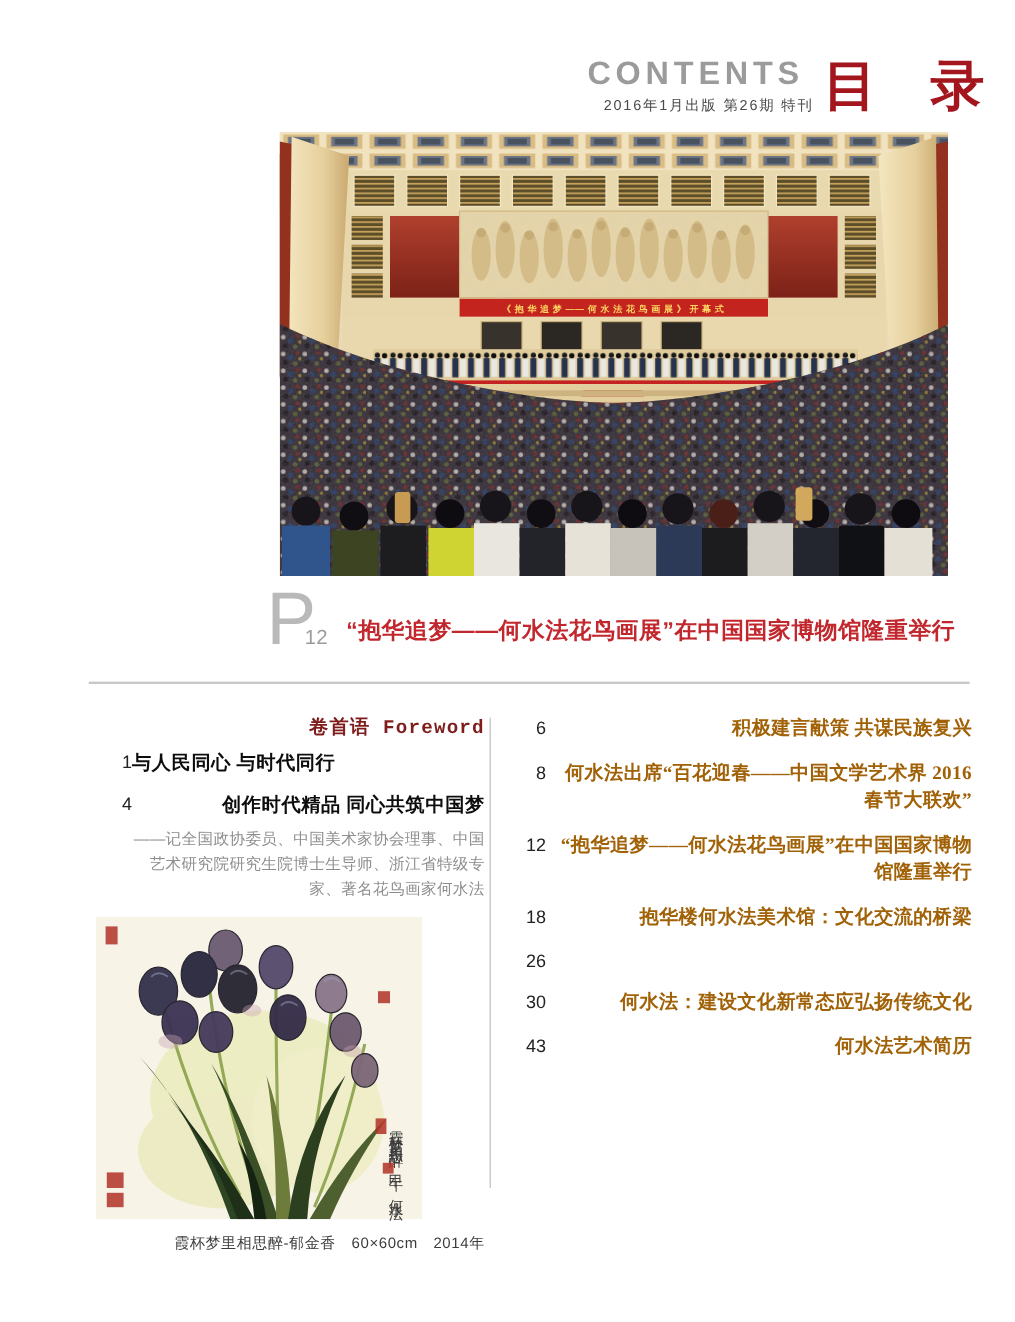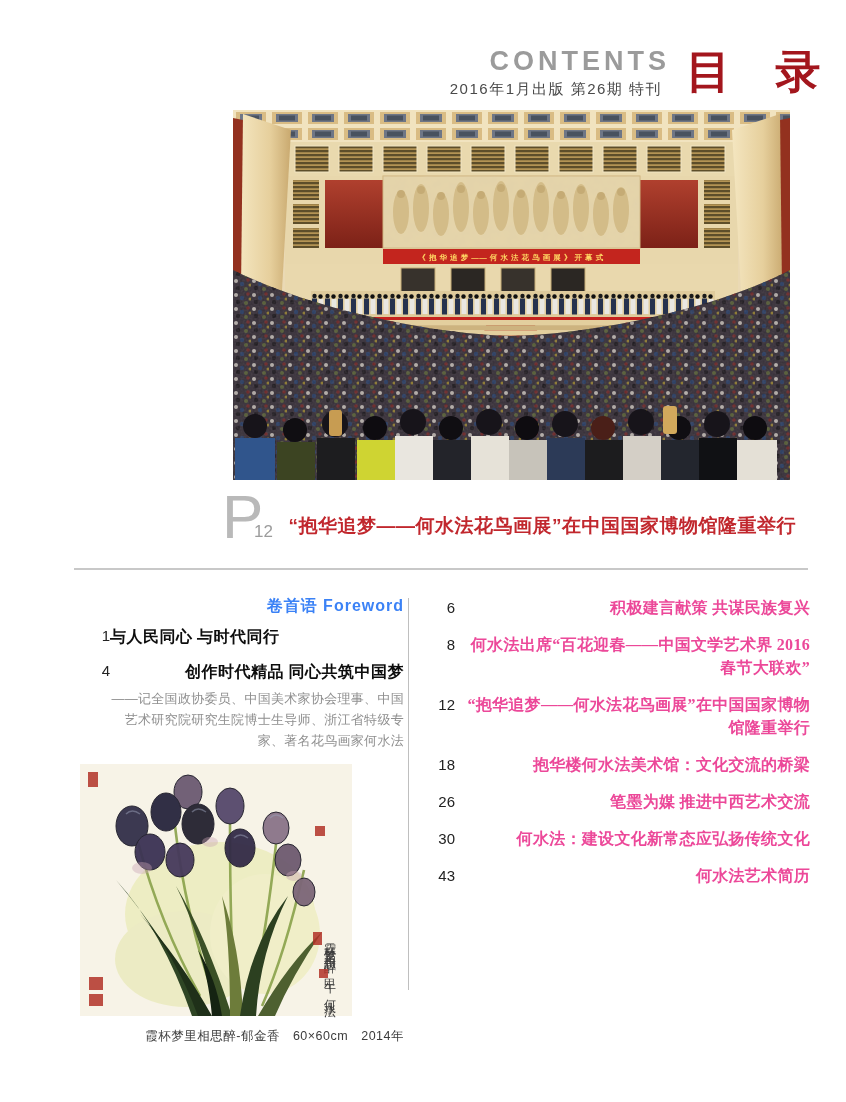--- a/index.html
+++ b/index.html
@@ -9,22 +9,22 @@
     font-family:"Liberation Sans","DejaVu Sans",sans-serif;
     color:#111;
     text-align:right;
   }
   
   .contents-en {
     position:absolute; top:46px; right:176px;
     font-size:27px; font-weight:bold; color:#9b9b9b; letter-spacing:4px;
   }
   .issue-line {
-    position:absolute; top:80px; right:184px;
-    font-size:15px; color:#4a4a4a; letter-spacing:1.5px;
+    position:absolute; top:80px; right:168px;
+    font-size:12px; color:#4a4a4a; letter-spacing:1.5px;
   }
   .contents-cn {
     position:absolute; top:42px; left:686px;
     font-size:45px; font-weight:900; color:#a3161d; letter-spacing:16px;
     white-space:nowrap; font-family:"Liberation Sans","DejaVu Sans",sans-serif;
   }
   
   .photo { position:absolute; left:233px; top:110px; width:557px; height:340px; }
   .photo svg { display:block; }
   
@@ -39,22 +39,22 @@
   .feature-title {
     position:absolute; left:276px; top:513px; width:520px;
     font-size:19px; font-weight:bold; color:#c1272d; letter-spacing:0.5px;
   }
   .rule { position:absolute; left:74px; top:568px; width:734px; height:2px; background:#c8c8c8; }
   .col-divider { position:absolute; left:408px; top:598px; width:1px; height:392px; background:#bfbfbf; }
   
   .col-left { position:absolute; left:80px; top:596px; width:324px; }
   .sec-head {
     margin-left:30px; margin-bottom:9px;
-    font-family:Liberation Sans, sans-serif;
-    font-weight:bold; font-size:16px; letter-spacing:1px; color:#3b82f6;
+    font-family:Liberation Mono, monospace;
+    font-weight:bold; font-size:16px; letter-spacing:1px; color:#7f1d1d;
   }
   .l-item { display:flex; margin-bottom:13px; }
   .l-num { width:30px; flex:0 0 30px; font-size:15px; color:#222; padding-top:1px; }
   .l-title {
     font-family:"Liberation Serif","DejaVu Serif",serif;
     font-weight:bold; font-size:16px; line-height:22px; color:#0d0d0d; letter-spacing:0.5px;
   }
   .l-sub { font-size:13px; line-height:21px; color:#8e8e8e; margin-top:5px; font-weight:normal; font-family:"Liberation Sans","DejaVu Sans",sans-serif; letter-spacing:0.3px; }
   .artwork { position:relative; width:272px; height:252px; margin-top:10px; }
   .inscription {
@@ -71,21 +71,21 @@
   .seal.s5 { bottom:26px; left:9px; width:14px; height:13px; }
   .seal.s6 { bottom:10px; left:9px; width:14px; height:12px; }
   .art-caption { margin-top:12px; font-size:12.5px; color:#3c3c3c; letter-spacing:0.5px; }
   
   .col-right { position:absolute; left:424px; top:596px; width:386px; }
   .r-item { display:flex; margin-bottom:14px; }
   .r-num { width:31px; flex:0 0 31px; font-size:15px; color:#222; padding-top:3px; }
   .r-body { flex:1; }
   .r-title {
     font-family:"Liberation Serif","DejaVu Serif",serif;
-    font-weight:bold; font-size:16px; line-height:23px; color:#ec4899; letter-spacing:0.3px;
+    font-weight:bold; font-size:16px; line-height:23px; color:#a16207; letter-spacing:0.3px;
   }
   .r-sub { font-size:12.5px; color:#8e8e8e; margin-top:3px; letter-spacing:0.3px; }
 </style>
 </head>
 <body>
 
 <div class="page">
 
   <div class="contents-en">CONTENTS</div>
   <div class="issue-line">2016年1月出版  第26期  特刊</div>
@@ -396,21 +396,20 @@
     </div>
     <div class="r-item">
       <div class="r-num">18</div>
       <div class="r-body">
           <div class="r-title">抱华楼何水法美术馆：文化交流的桥梁</div>
         </div>
     </div>
     <div class="r-item">
       <div class="r-num">26</div>
       <div class="r-body">
-        <div class="r-title">笔墨为媒  推进中西艺术交流</div>
       </div>
     </div>
     <div class="r-item">
       <div class="r-num">30</div>
       <div class="r-body">
           <div class="r-title">何水法：建设文化新常态应弘扬传统文化</div>
         </div>
     </div>
     <div class="r-item">
       <div class="r-num">43</div>

